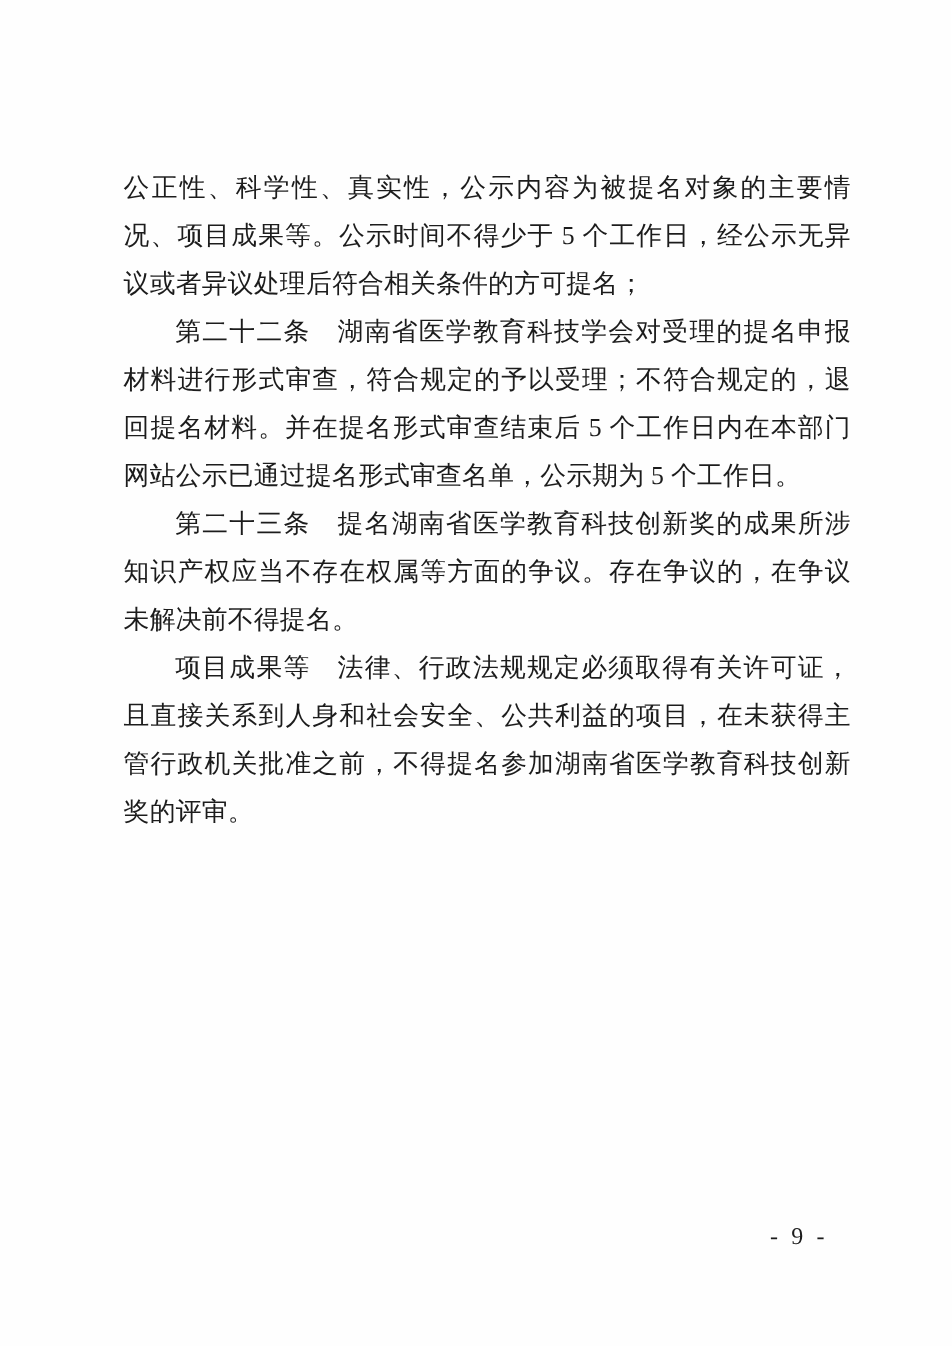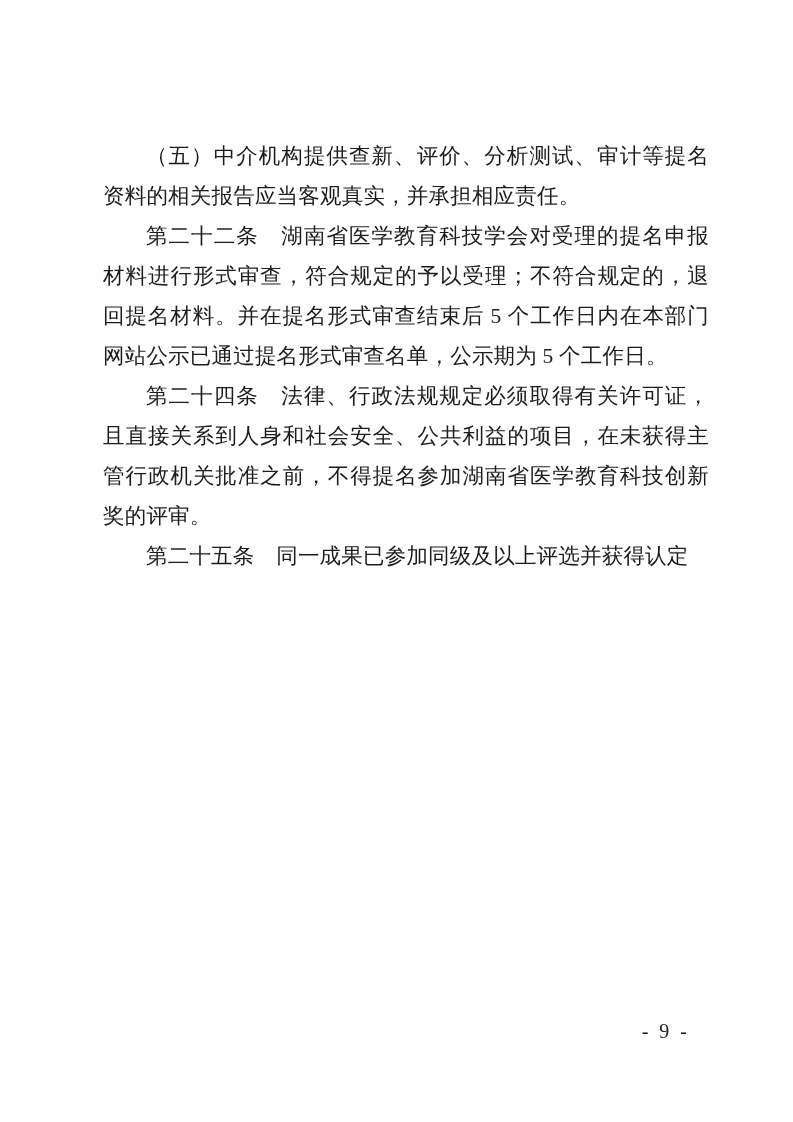--- a/index.html
+++ b/index.html
@@ -42,20 +42,20 @@
     line-height: 24px;
     letter-spacing: 3px;
     color: #1c1c1c;
   }
 </style>
 </head>
 <body>
 
 <div class="page">
   <div class="doc-body">
-    <p class="para indent">（五）中介机构提供查新、评价、分析测试、审计等提名资料的相关报告应当客观真实，并承担相应责任。</p>
+    <p class="para">公正性、科学性、真实性，公示内容为被提名对象的主要情况、项目成果等。公示时间不得少于 5 个工作日，经公示无异议或者异议处理后符合相关条件的方可提名；</p>
     <p class="para indent">第二十二条　湖南省医学教育科技学会对受理的提名申报材料进行形式审查，符合规定的予以受理；不符合规定的，退回提名材料。并在提名形式审查结束后 5 个工作日内在本部门网站公示已通过提名形式审查名单，公示期为 5 个工作日。</p>
-    <p class="para indent">第二十四条　法律、行政法规规定必须取得有关许可证，且直接关系到人身和社会安全、公共利益的项目，在未获得主管行政机关批准之前，不得提名参加湖南省医学教育科技创新奖的评审。</p>
-    <p class="para indent">第二十五条　同一成果已参加同级及以上评选并获得认定</p>
+    <p class="para indent">第二十三条　提名湖南省医学教育科技创新奖的成果所涉知识产权应当不存在权属等方面的争议。存在争议的，在争议未解决前不得提名。</p>
+    <p class="para indent">项目成果等　法律、行政法规规定必须取得有关许可证，且直接关系到人身和社会安全、公共利益的项目，在未获得主管行政机关批准之前，不得提名参加湖南省医学教育科技创新奖的评审。</p>
   </div>
 
   <div class="page-number">- 9 -</div>
 </div>
 
 </body></html>

